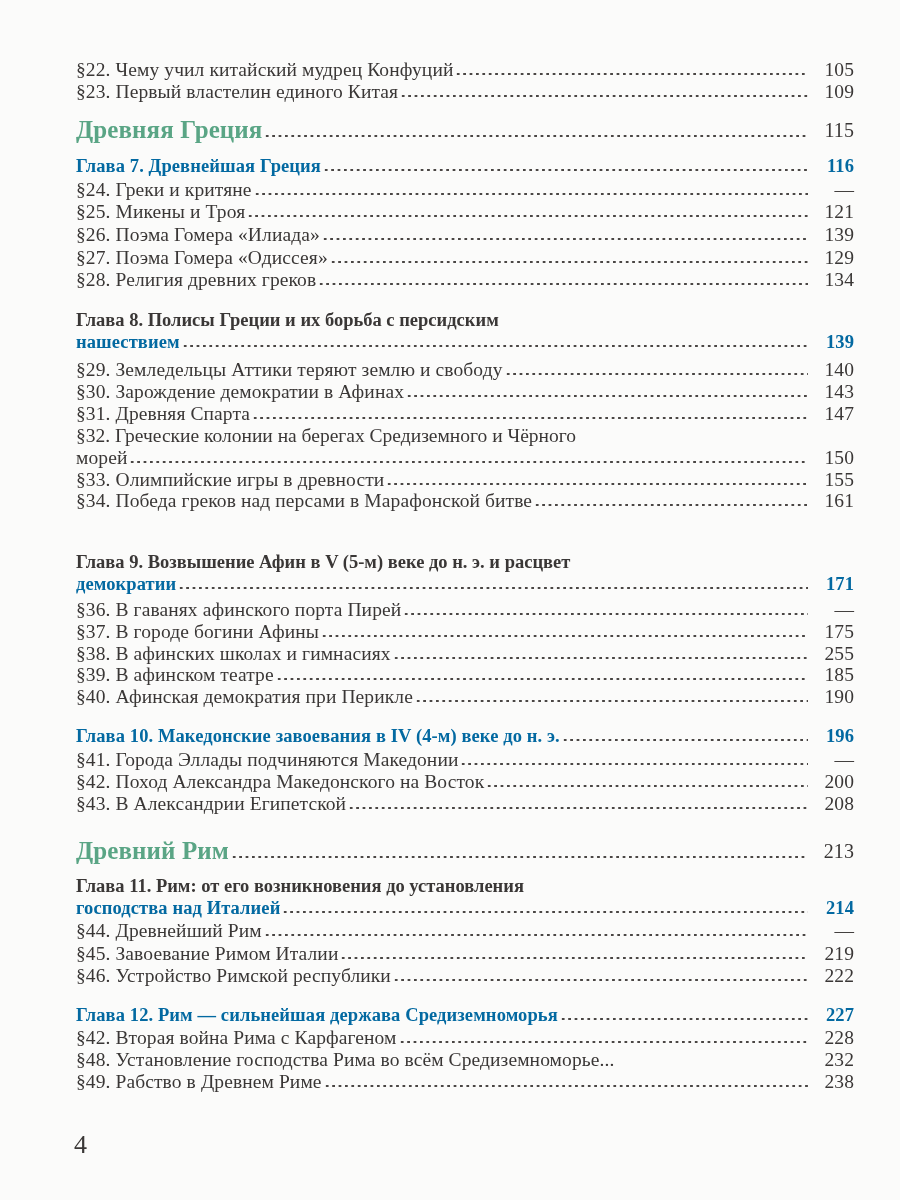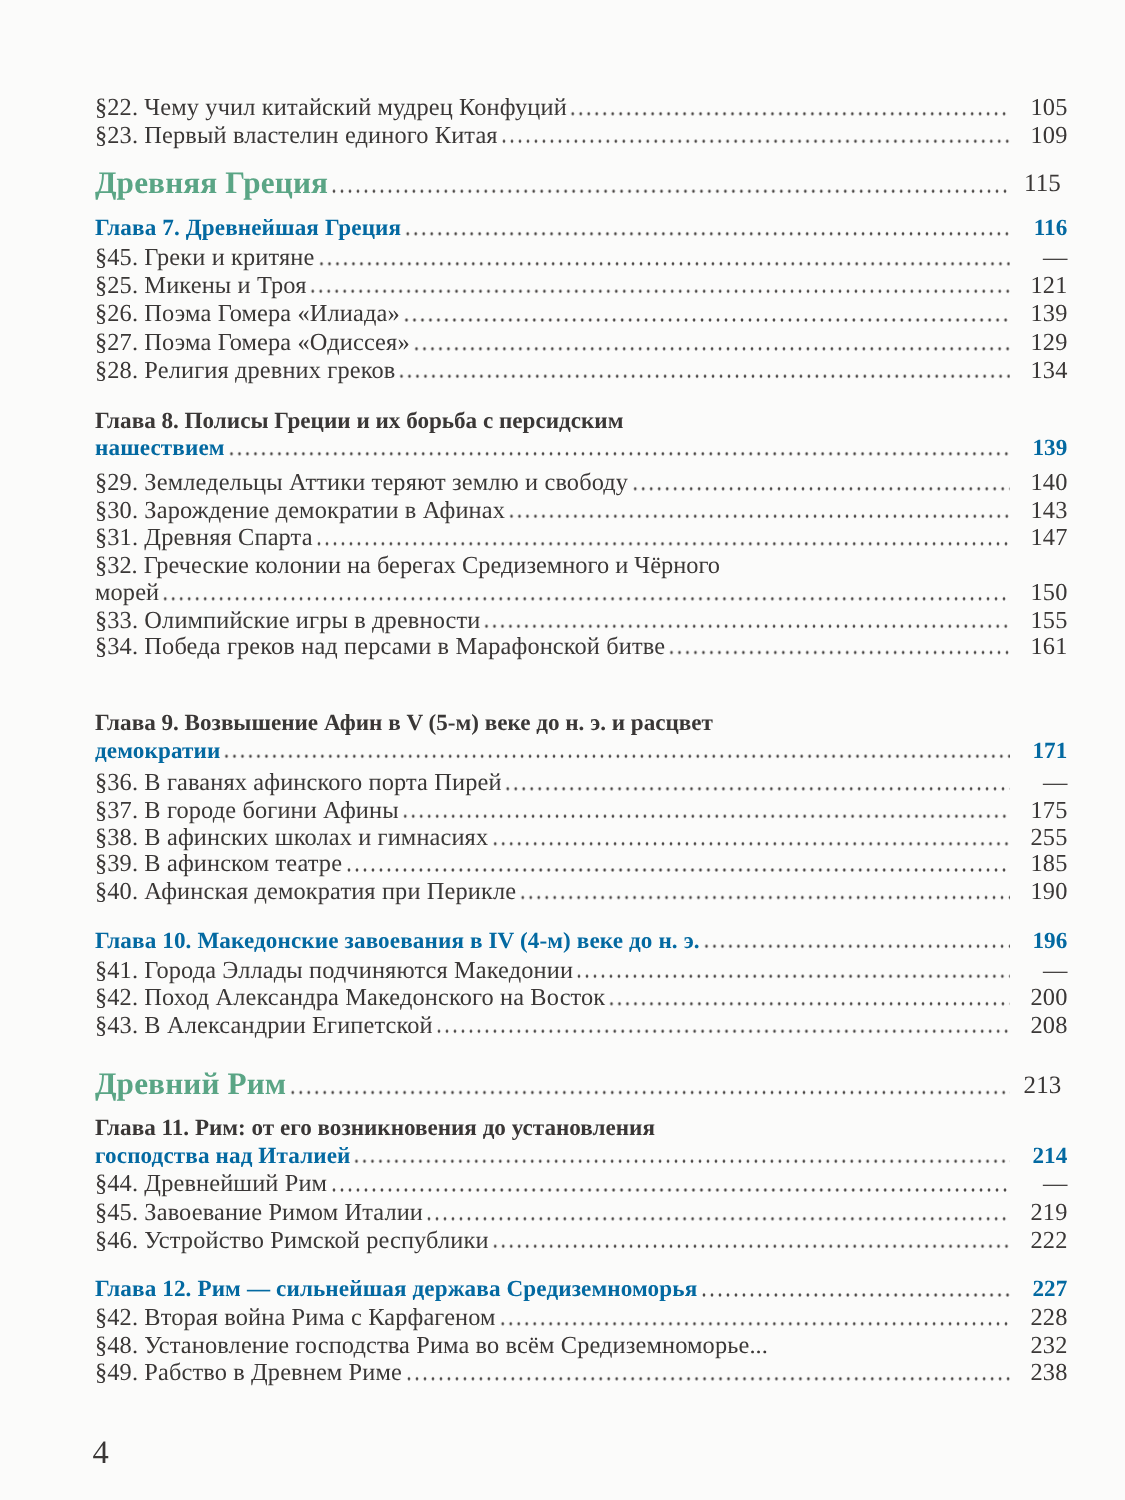--- a/index.html
+++ b/index.html
@@ -3,38 +3,38 @@
 <meta charset="utf-8">
 <style>
   html, body { margin: 0; padding: 0; }
   body {
     width: 900px; height: 1200px; overflow: hidden;
     background: #fbfbfa;
     font-family: "Liberation Serif", "DejaVu Serif", serif;
     color: #3a3736;
     position: relative;
   }
-  #page { position: absolute; left: 0; top: 17px; width: 900px; height: 928px; }
+  #page { position: absolute; left: 0; top: 0; width: 900px; height: 928px; }
   .row {
     position: absolute; left: 76px; width: 778px;
     display: flex; align-items: flex-end;
     font-size: 19.5px; line-height: 22px;
     letter-spacing: 0.1px;
   }
   .row .title { white-space: nowrap; flex: 0 0 auto; transform-origin: left bottom; }
   .row .dots {
     flex: 1 1 auto; overflow: hidden; white-space: nowrap;
     margin: 0 6px 4px 2px; height: 6px;
     background-image: radial-gradient(circle, #4a4644 1.1px, transparent 1.3px);
     background-size: 6.4px 6px; background-repeat: repeat-x; background-position: left center;
   }
   .row .page { flex: 0 0 auto; width: 40px; text-align: right; }
   .row.chapter { font-weight: bold; font-size: 18.5px; color: #0369a1; }
   .row.part { font-size: 25px; line-height: 28px; color: #5aa585; font-weight: bold; }
-  .row.part .page { color: #3a3736; font-weight: normal; font-size: 20px; text-align: center; }
+  .row.part .page { color: #3a3736; font-weight: normal; font-size: 20px; }
   .row.part .dots { margin-bottom: 5px; }
   .line1 {
     position: absolute; left: 76px; width: 778px;
     font-size: 18.5px; line-height: 22px; font-weight: bold; white-space: nowrap;
   }
   .line1.normal { font-weight: normal; font-size: 19.5px; }
   .folio { position: absolute; left: 74px; top: 1130px; font-size: 26px; color: #3a3736; }
 </style>
 </head>
 <body>
@@ -59,21 +59,21 @@
     <span class="page">115</span>
   </div>
 
   <div class="row chapter" style="top:155px">
     <span class="title">Глава 7. Древнейшая Греция</span>
     <span class="dots"></span>
     <span class="page">116</span>
   </div>
 
   <div class="row" style="top:179px">
-    <span class="title">§45. Греки и критяне</span>
+    <span class="title">§24. Греки и критяне</span>
     <span class="dots"></span>
     <span class="page">—</span>
   </div>
   <div class="row" style="top:201px">
     <span class="title">§25. Микены и Троя</span>
     <span class="dots"></span>
     <span class="page">121</span>
   </div>
   <div class="row" style="top:224px">
     <span class="title">§26. Поэма Гомера «Илиада»</span>

